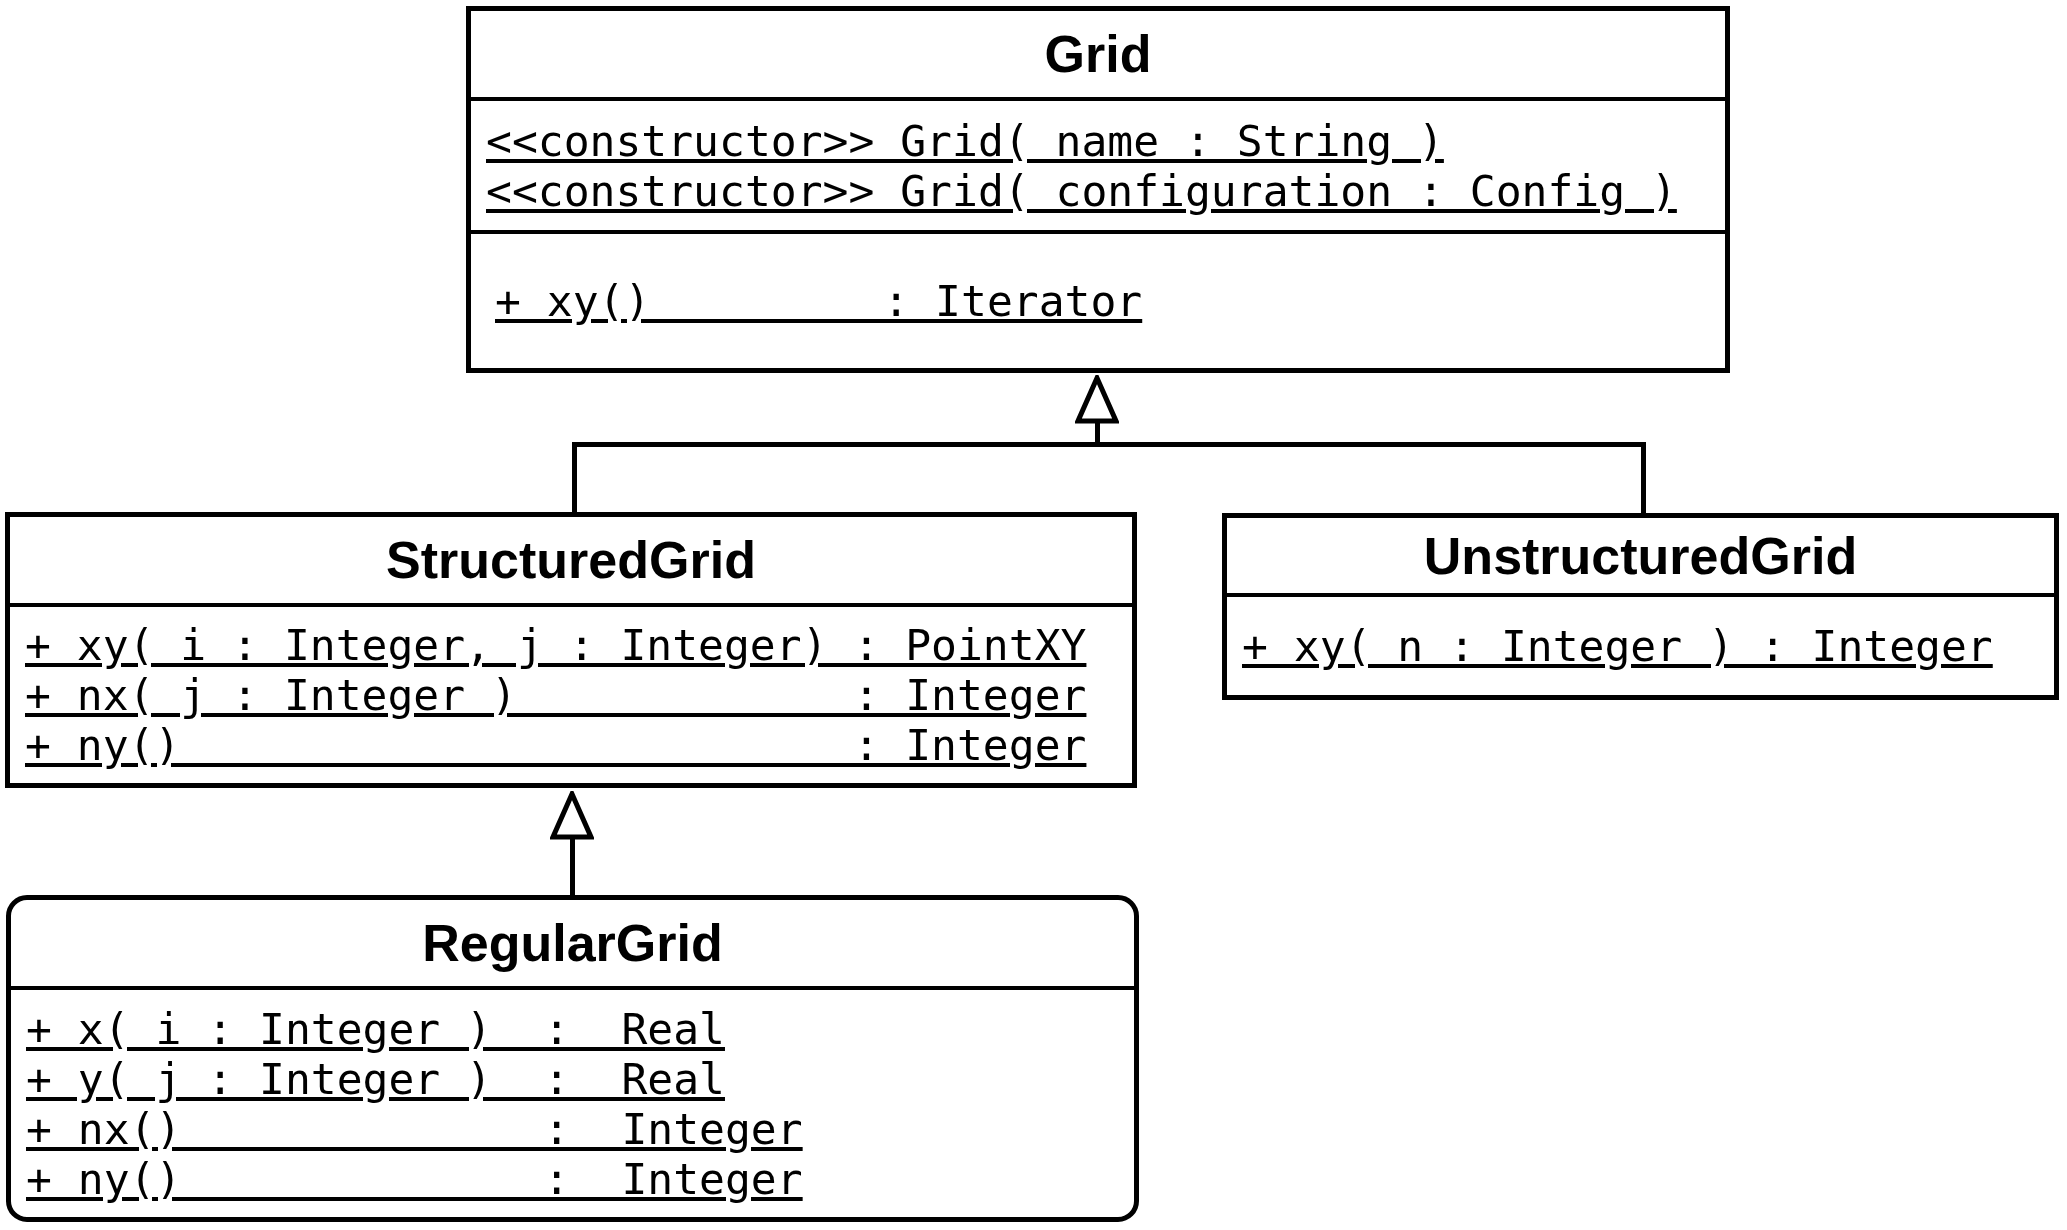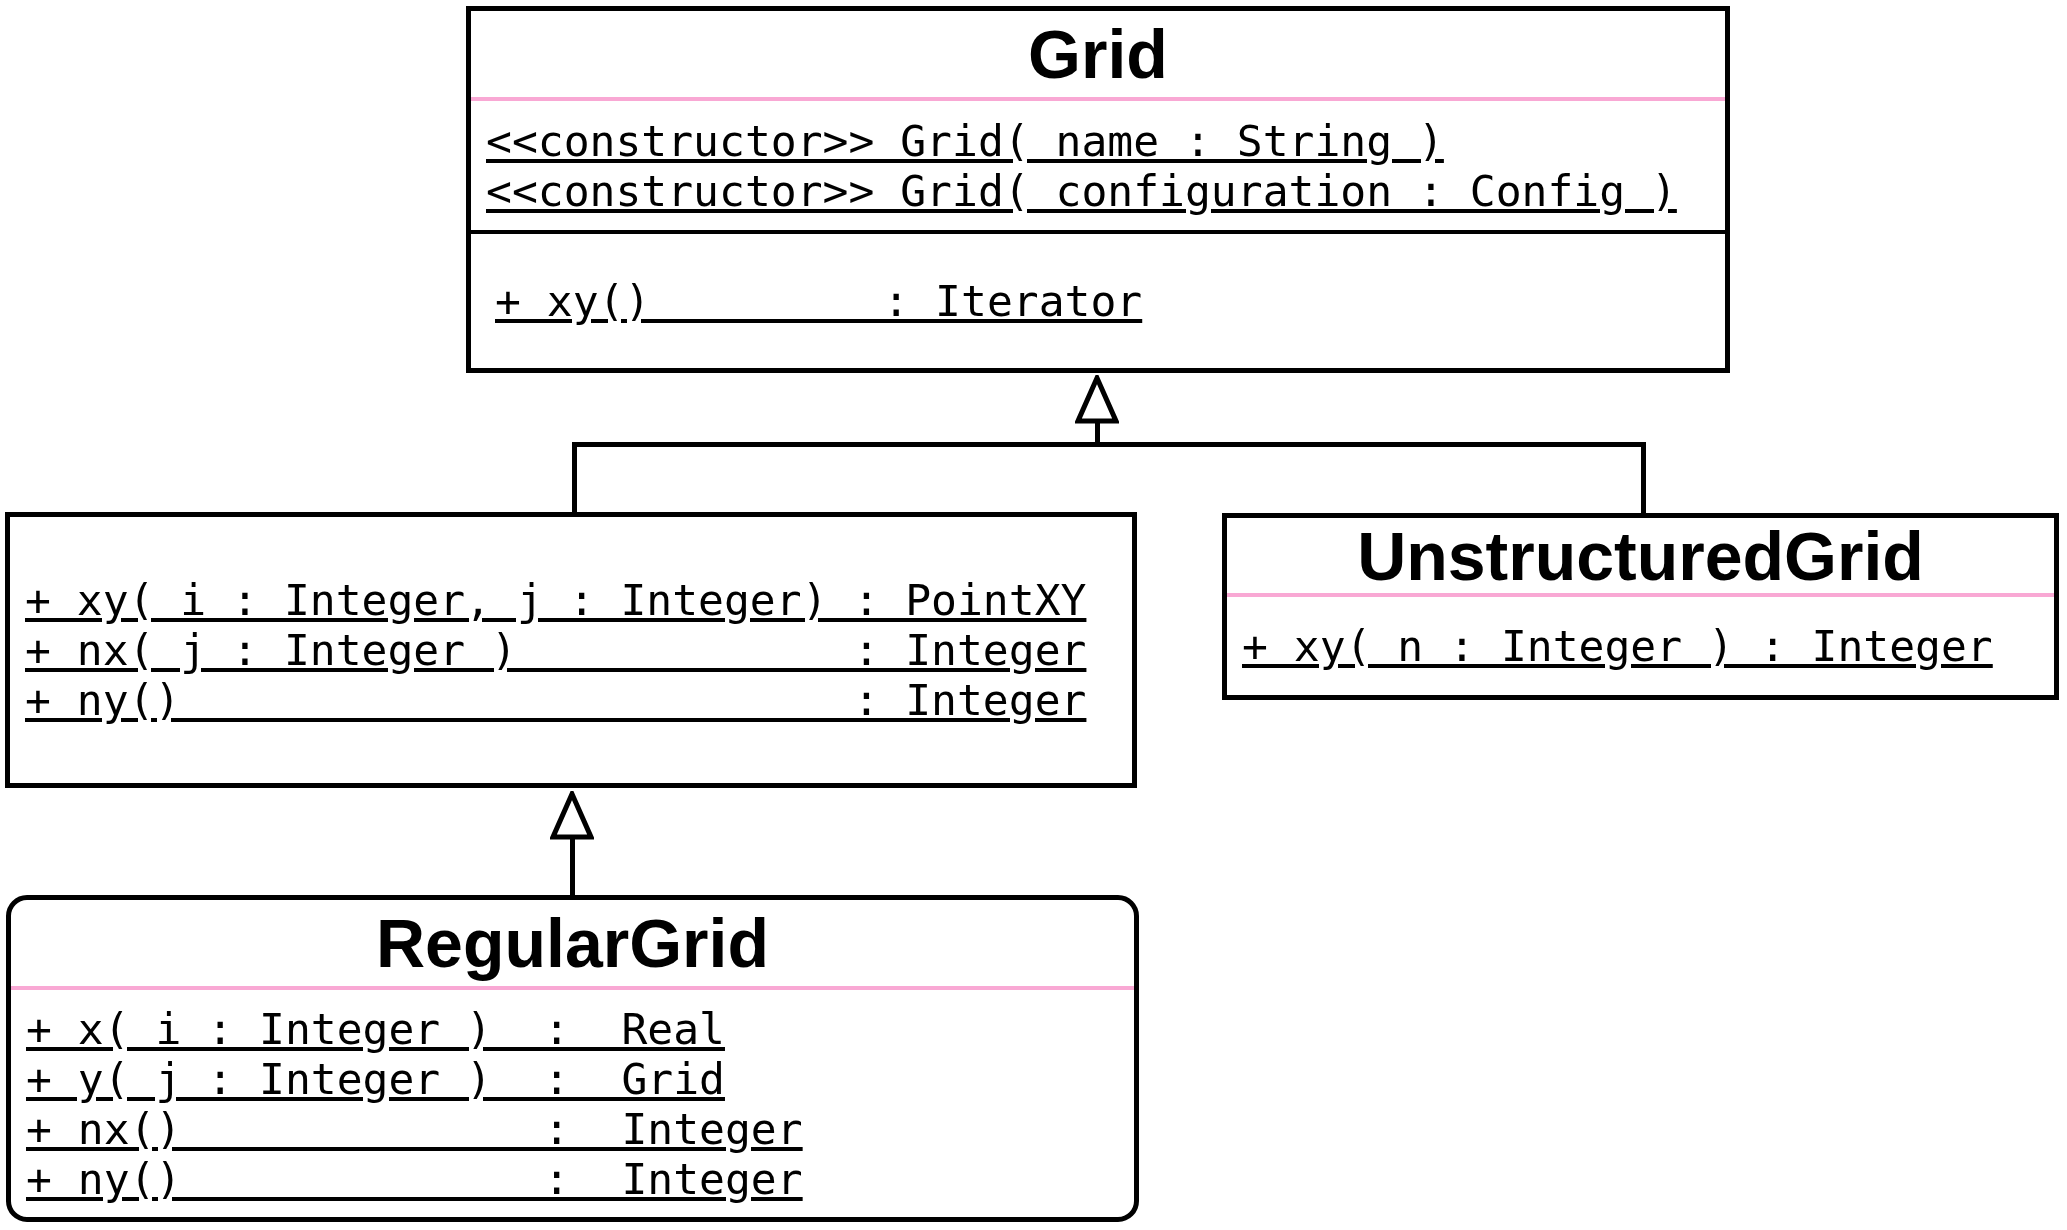--- a/index.html
+++ b/index.html
@@ -13,27 +13,27 @@
   .class-box {
     position: absolute;
     box-sizing: border-box;
     border: 5px solid #000000;
     background: #ffffff;
     display: flex;
     flex-direction: column;
   }
   .class-title {
     box-sizing: border-box;
-    border-bottom: 4px solid #f9a8d4;
+    border-bottom: 4px solid #000000;
     display: flex;
     align-items: center;
     justify-content: center;
     font-family: "Liberation Sans", sans-serif;
     font-weight: bold;
-    font-size: 68px;
+    font-size: 52px;
     color: #000000;
     flex: 0 0 auto;
   }
   .compartment {
     box-sizing: border-box;
     display: flex;
     flex-direction: column;
     justify-content: center;
     padding-left: 15px;
     overflow: hidden;
@@ -81,37 +81,38 @@
     <div class="compartment not-last" style="height:133px;">
       <div class="code-line">&lt;&lt;constructor&gt;&gt; Grid( name : String )</div>
       <div class="code-line">&lt;&lt;constructor&gt;&gt; Grid( configuration : Config )</div>
     </div>
     <div class="compartment" style="flex:1;padding-left:24px;">
       <div class="code-line">+ xy()         : Iterator</div>
     </div>
   </div>
 
   <div class="class-box" style="left:5px; top:512px; width:1132px; height:276px;">
+    <div class="class-title" style="height:90px;">StructuredGrid</div>
     <div class="compartment" style="flex:1;">
       <div class="code-line">+ xy( i : Integer, j : Integer) : PointXY</div>
       <div class="code-line">+ nx( j : Integer )             : Integer</div>
       <div class="code-line">+ ny()                          : Integer</div>
     </div>
   </div>
 
   <div class="class-box" style="left:1222px; top:513px; width:837px; height:187px;">
     <div class="class-title" style="height:79px;">UnstructuredGrid</div>
     <div class="compartment" style="flex:1;">
       <div class="code-line">+ xy( n : Integer ) : Integer</div>
     </div>
   </div>
 
   <div class="class-box" style="left:6px; top:895px; width:1133px; height:327px;border-radius:21px;">
     <div class="class-title" style="height:90px;">RegularGrid</div>
     <div class="compartment" style="flex:1;">
       <div class="code-line">+ x( i : Integer )  :  Real</div>
-      <div class="code-line">+ y( j : Integer )  :  Grid</div>
+      <div class="code-line">+ y( j : Integer )  :  Real</div>
       <div class="code-line">+ nx()              :  Integer</div>
       <div class="code-line">+ ny()              :  Integer</div>
     </div>
   </div>
 
 </div>
 
 </body></html>

